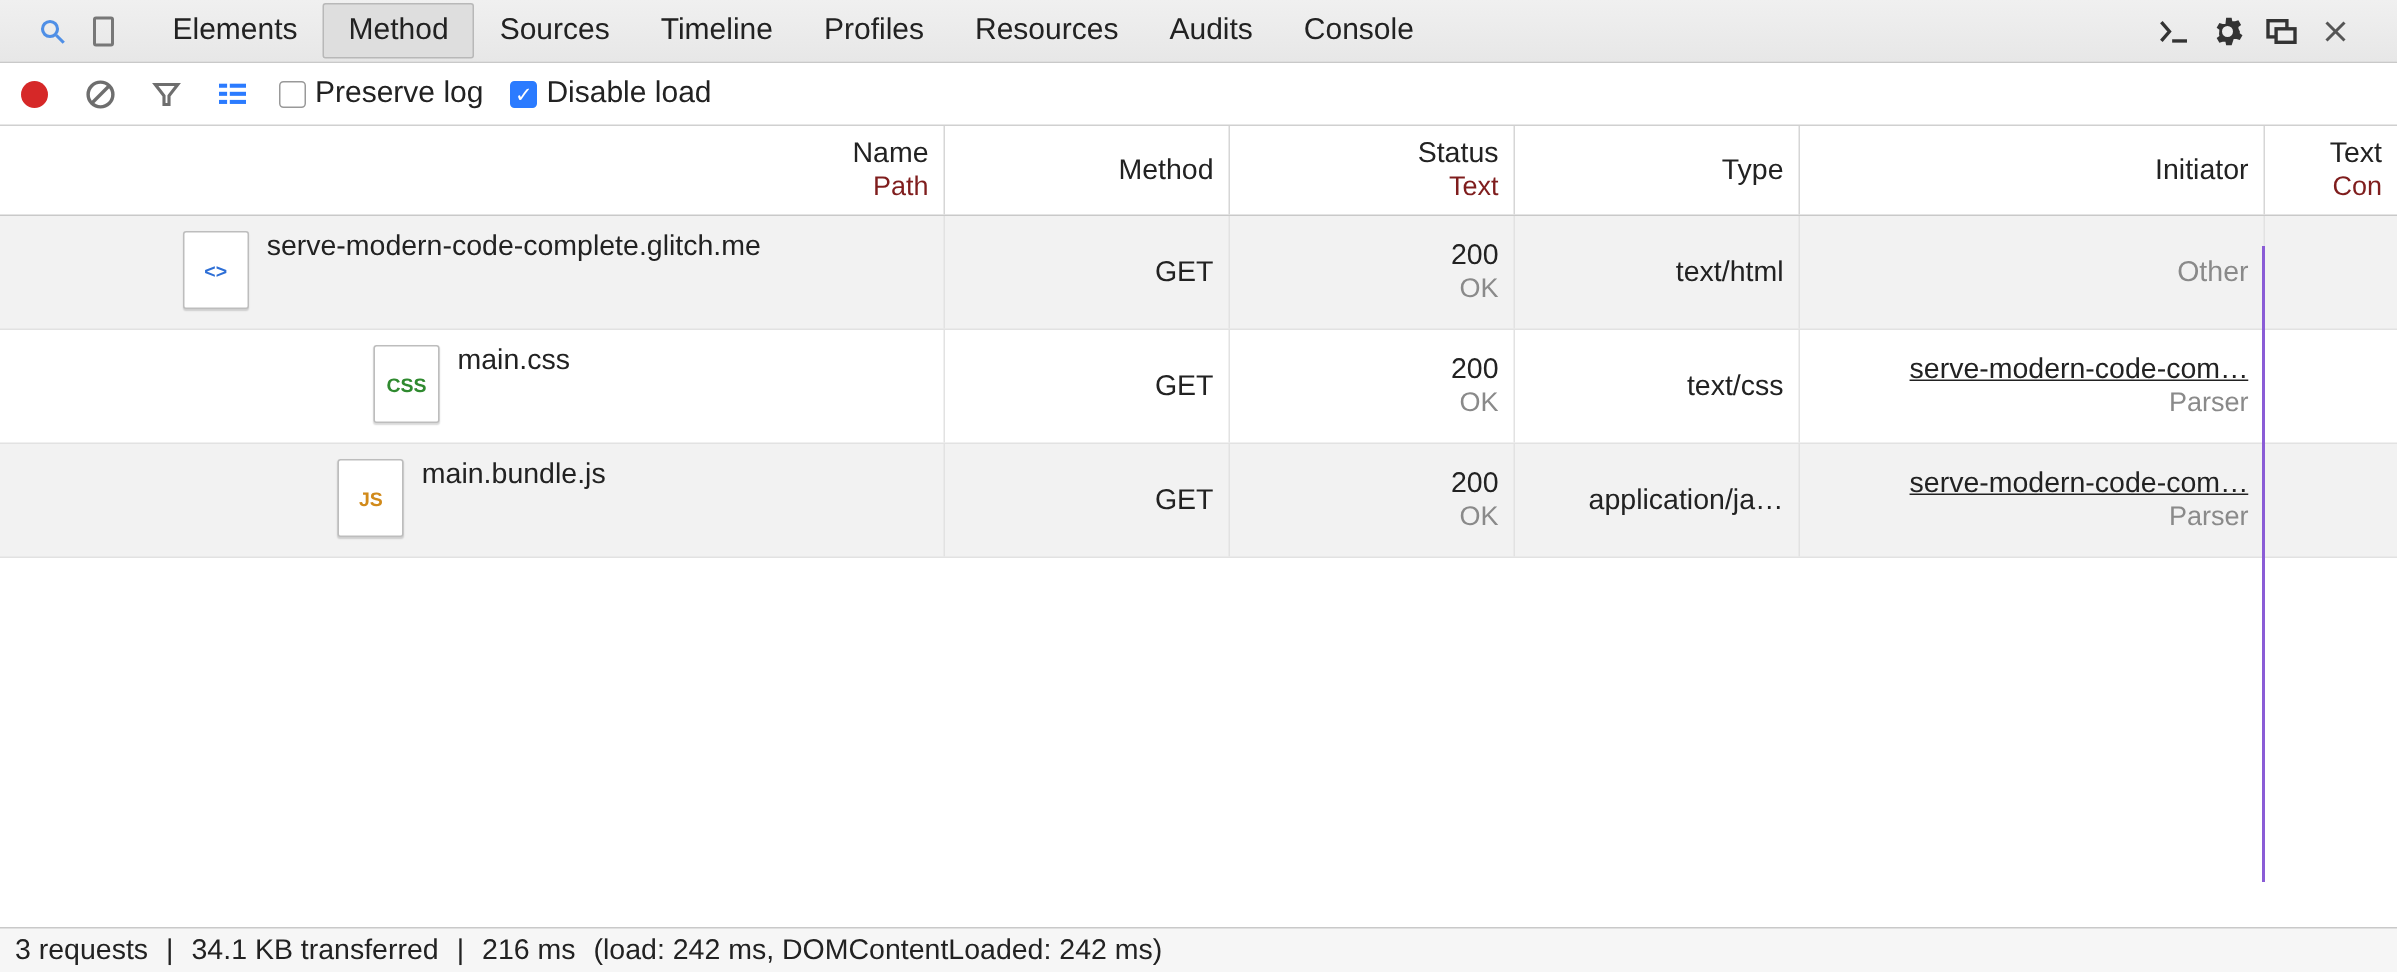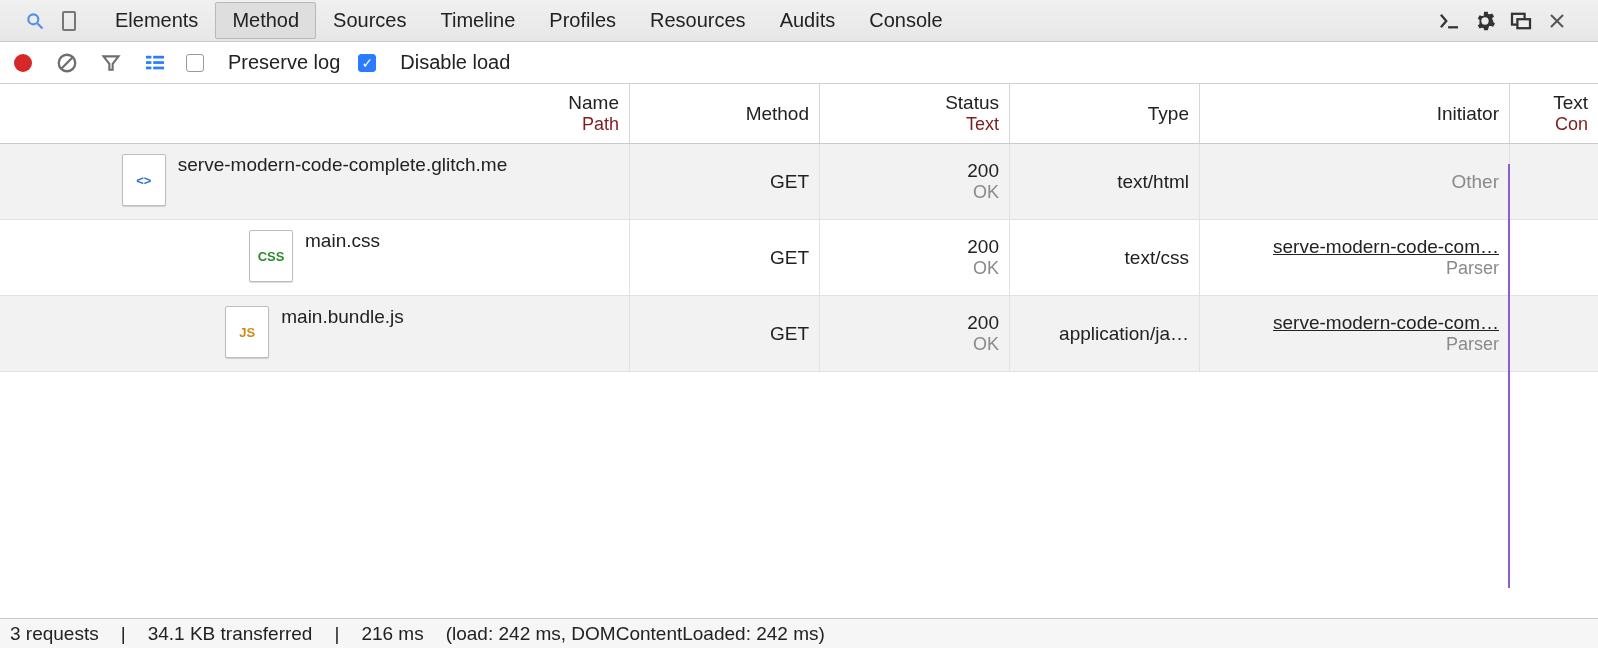--- a/index.html
+++ b/index.html
@@ -51,21 +51,21 @@
   .net-toolbar {
     display:flex;align-items:center;
     height:42px;
     background:#fff;
     border-bottom:1px solid #d0d0d0;
     padding:0 10px;
     gap:18px;
   }
   .tool-icon {width:26px;height:26px;display:flex;align-items:center;justify-content:center;}
   .record-dot{width:18px;height:18px;border-radius:50%;background:#d62828;}
-  .checkbox-label{display:flex;align-items:center;gap:24px;font-size:20px;}
+  .checkbox-label{display:flex;align-items:center;gap:6px;font-size:20px;}
   .checkbox{
     width:18px;height:18px;border:1px solid #999;border-radius:3px;background:#fff;
     display:flex;align-items:center;justify-content:center;font-size:14px;color:#fff;
   }
   .checkbox.checked{background:#2b7bff;border-color:#2b7bff;}
   
   .grid {
     flex:1;
     display:flex;flex-direction:column;
     overflow:hidden;
@@ -122,21 +122,21 @@
     content:"";position:absolute;top:80px;bottom:30px;right:88px;width:2px;background:#8a5cd6;
   }
   
   .statusbar{
     height:30px;
     border-top:1px solid #c9c9c9;
     background:#f6f6f6;
     display:flex;align-items:center;
     padding:0 10px;
     font-size:19px;color:#222;
-    gap:22px;
+    gap:12px;
   }
   svg{display:block;}
 </style>
 </head>
 <body>
 
 <div class="tabstrip">
   <div class="icon-btn">
     <svg width="20" height="20" viewBox="0 0 24 24" fill="none" stroke="#4f8fe6" stroke-width="2.5">
         <circle cx="10" cy="10" r="6"></circle>

